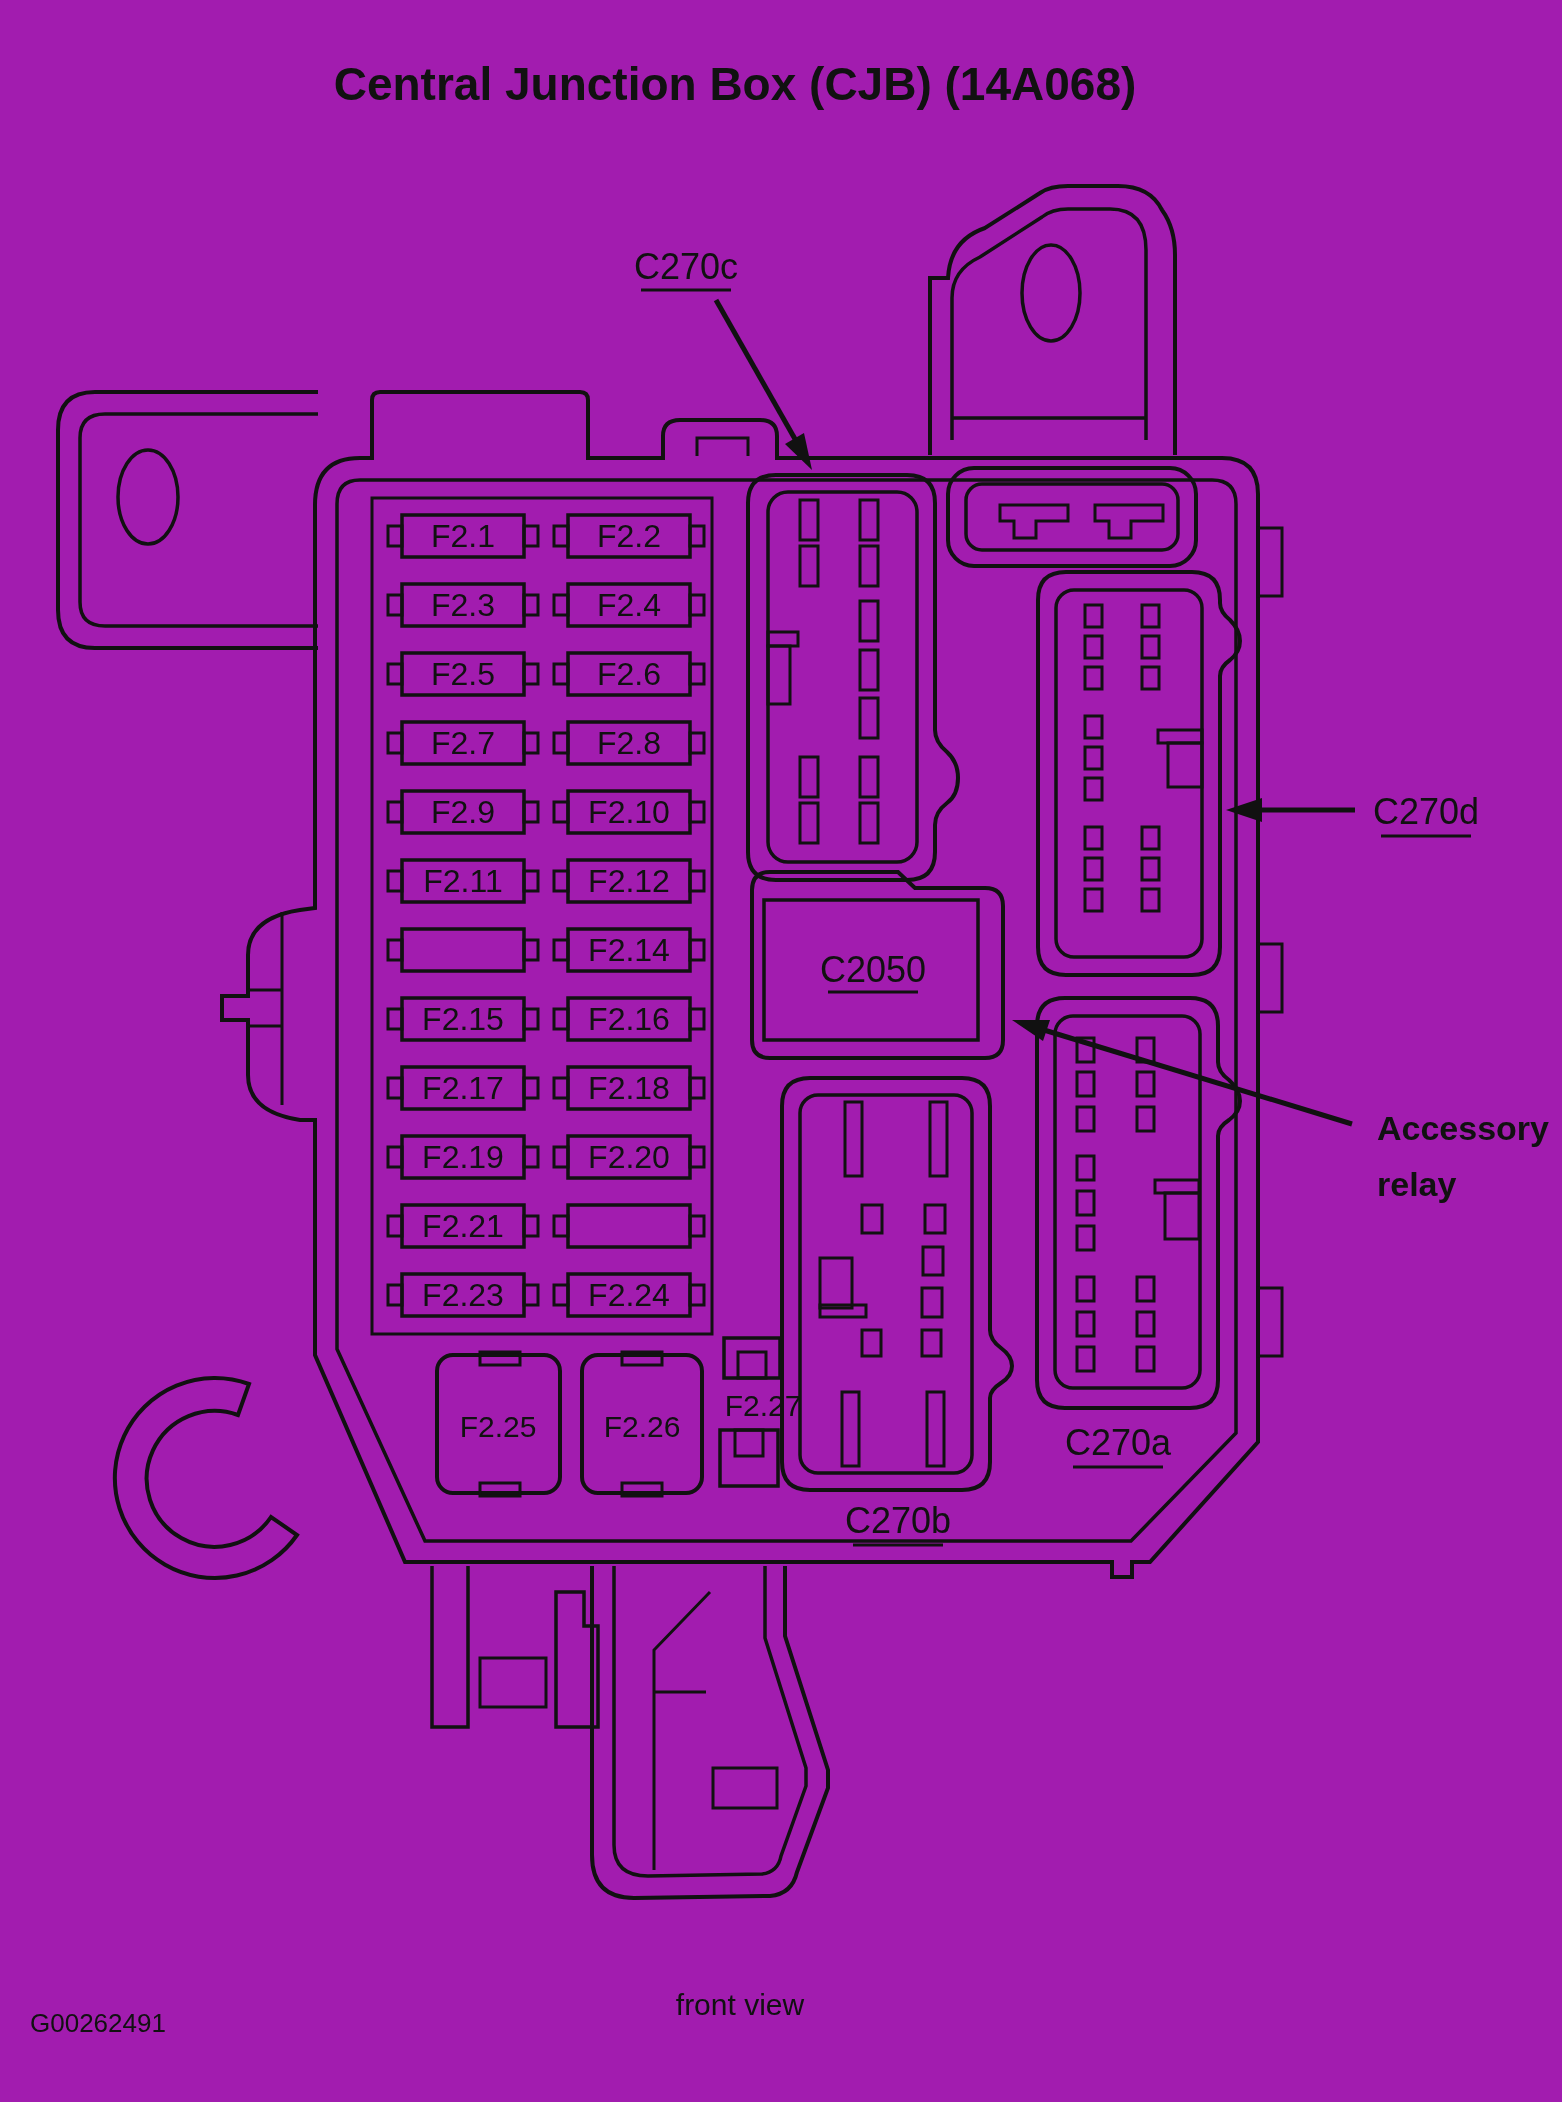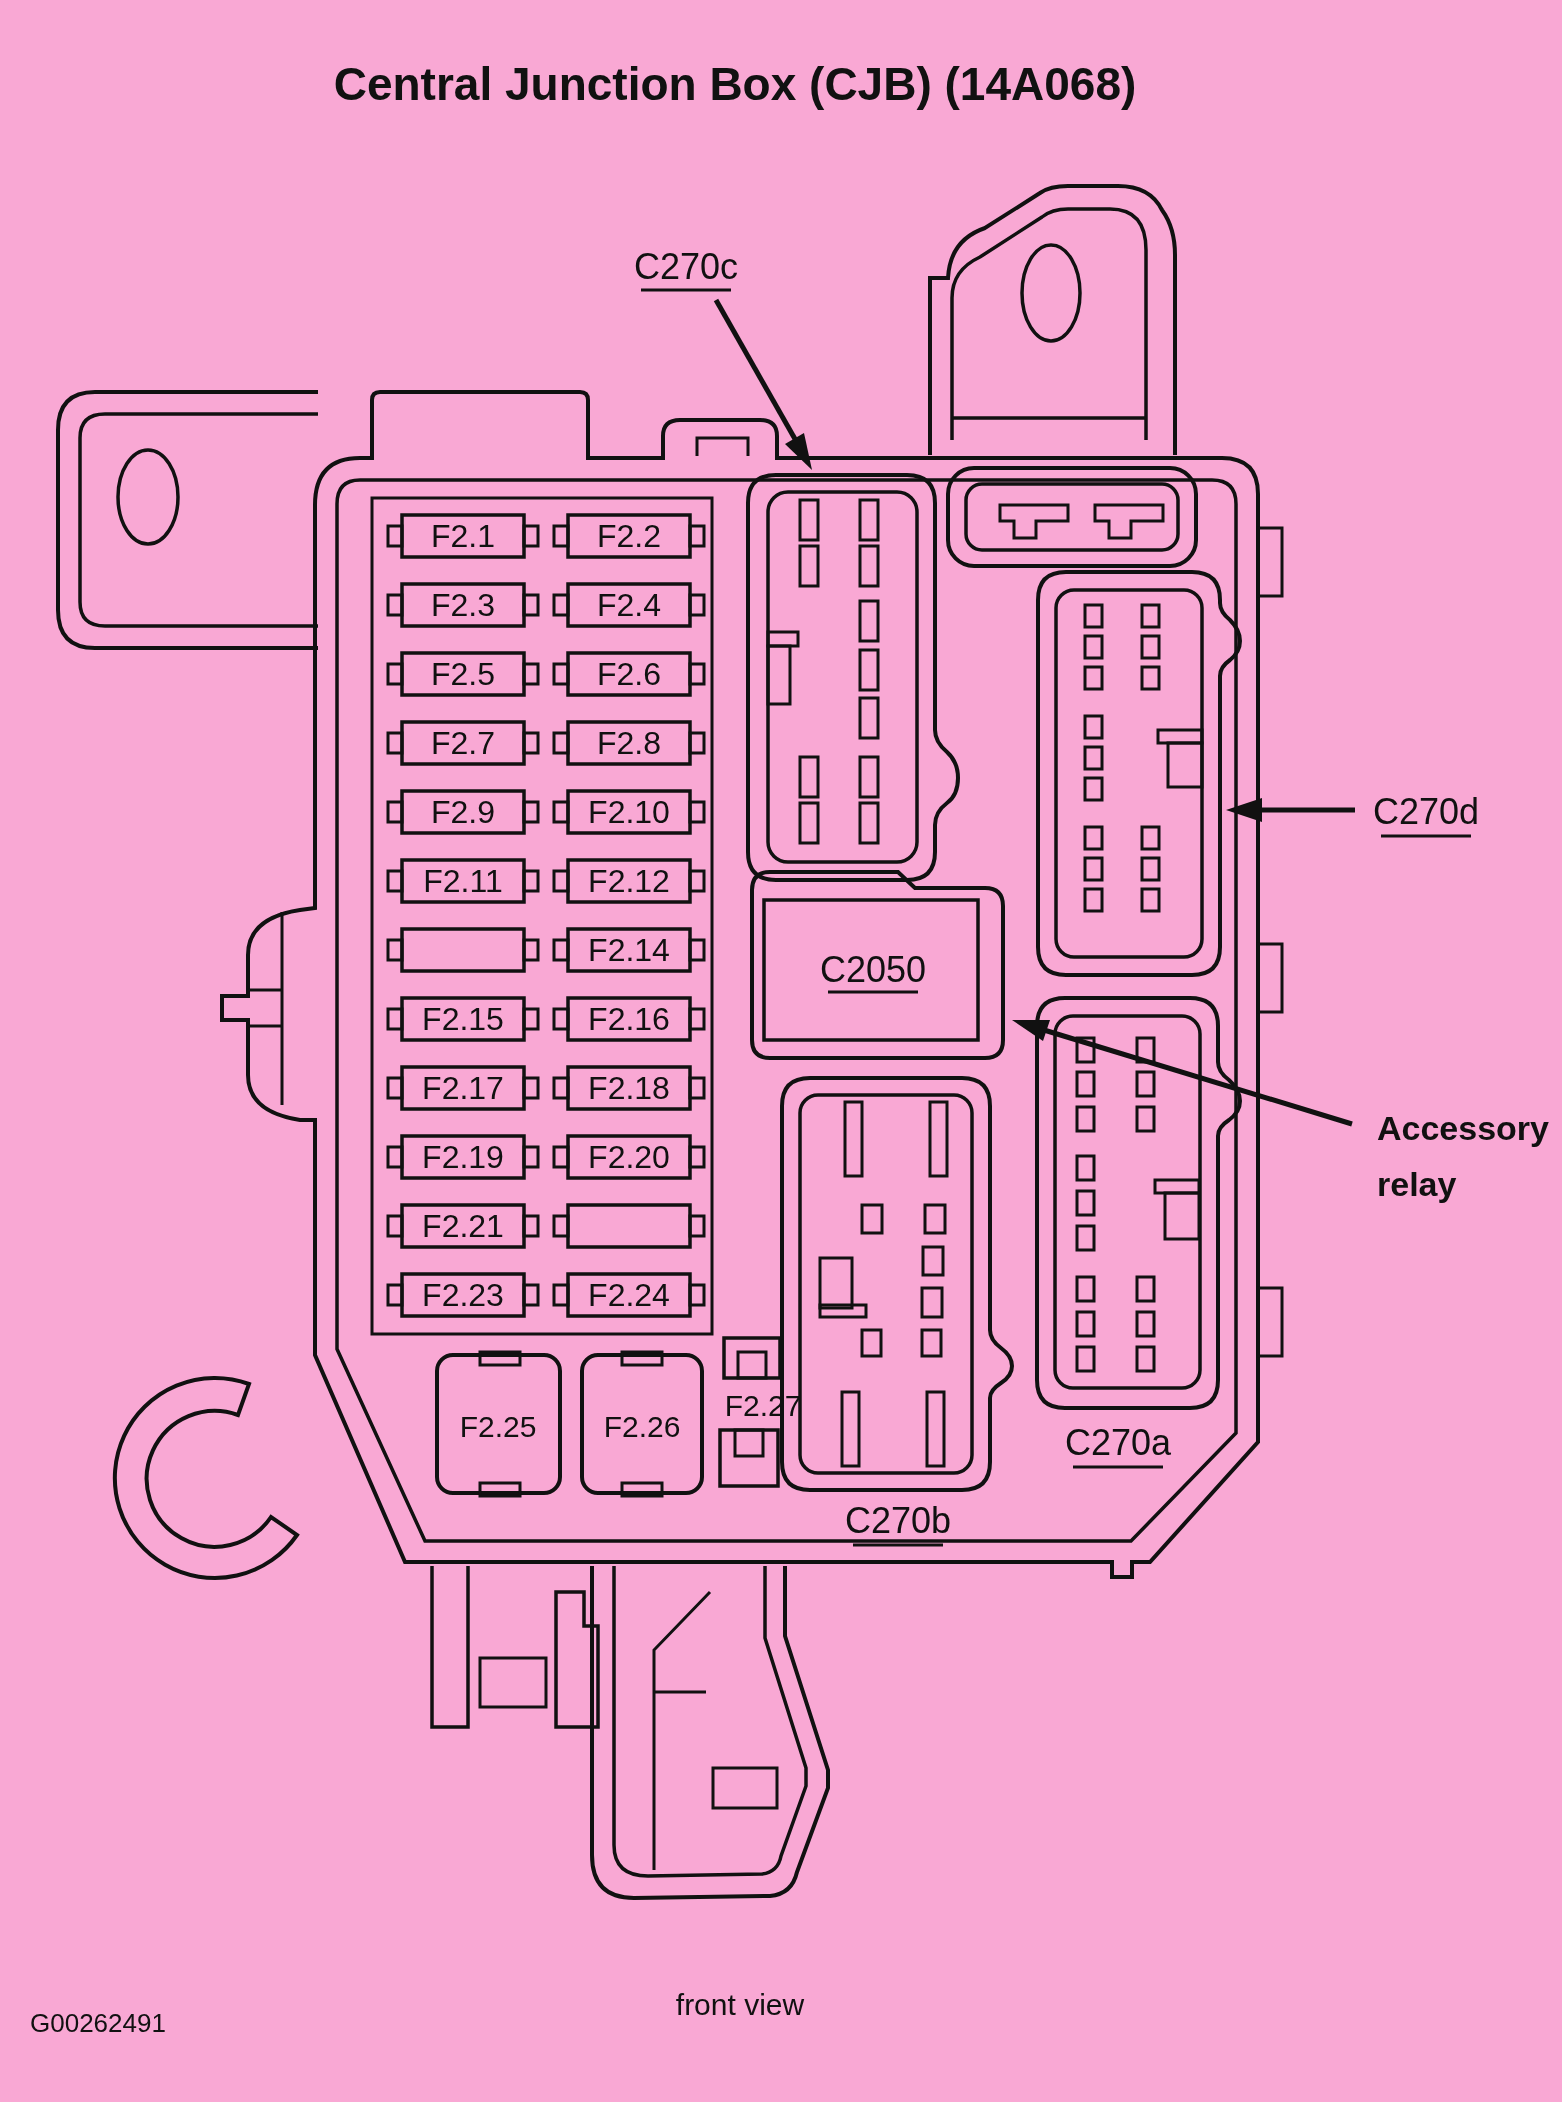--- a/index.html
+++ b/index.html
@@ -1,16 +1,16 @@
 <!DOCTYPE html>
 <html><head>
 <meta charset="utf-8">
 <style>
   html,body{margin:0;padding:0;background:#ffffff;}
-  .canvas{position:relative;width:1562px;height:2102px;background:#f9a8d4;overflow:hidden;}
+  .canvas{position:relative;width:1562px;height:2102px;background:#a21caf;overflow:hidden;}
   svg{position:absolute;left:0;top:0;}
   .o{fill:none;stroke:#111111;stroke-width:4;}
   .i{fill:none;stroke:#111111;stroke-width:3.5;}
   .s{fill:none;stroke:#111111;stroke-width:3;}
   .arrow{stroke:#111111;stroke-width:5;}
   .head{fill:#111111;stroke:none;}
   .u{stroke:#111111;stroke-width:3;}
   text{font-family:"Liberation Sans","DejaVu Sans",sans-serif;fill:#111111;}
   .title{font-size:46px;font-weight:bold;text-anchor:middle;}
   .fuseT{font-size:32px;text-anchor:middle;}

